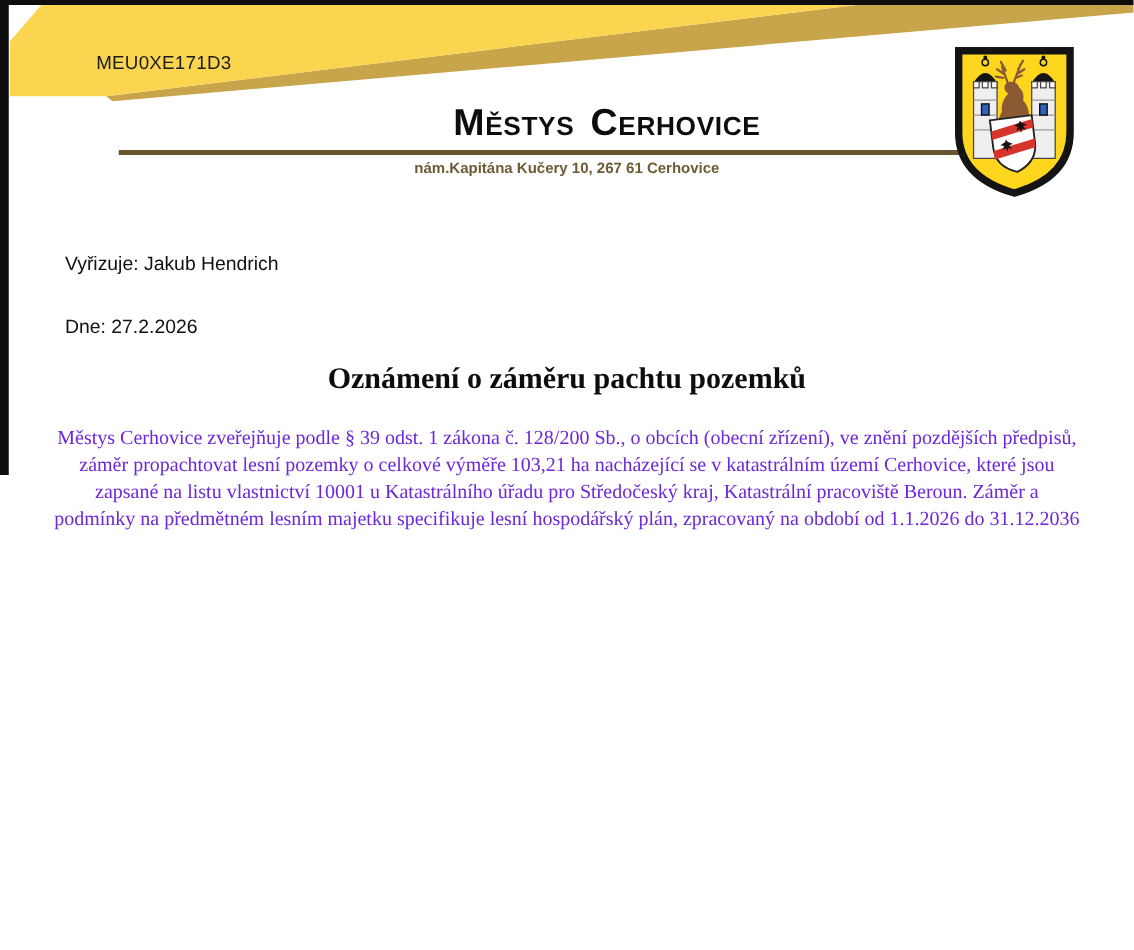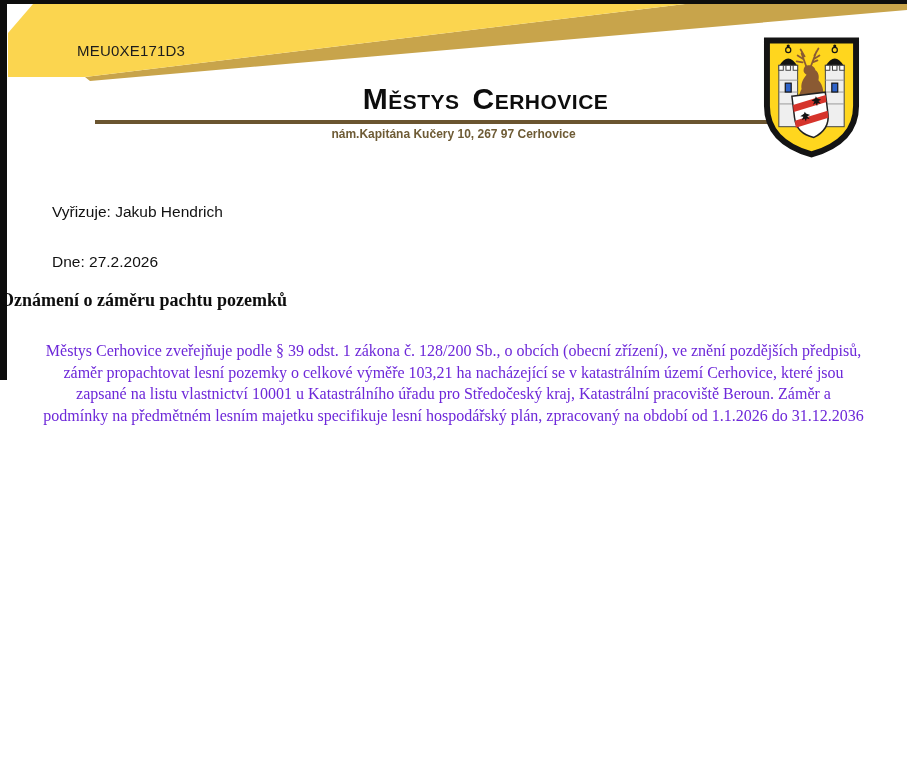--- a/index.html
+++ b/index.html
@@ -25,22 +25,22 @@
   }
   .header-address{
     position:absolute;left:0;top:127px;width:907px;text-align:center;
     font-size:12px;font-weight:700;color:#6e5b35;
   }
   .coat-of-arms{position:absolute;left:762px;top:36px;width:99px;height:122px;}
   .meta-line{position:absolute;left:52px;font-size:15.5px;color:#111;}
   .meta-handler{top:203px;}
   .meta-date{top:253px;}
   .notice-title{
-    position:absolute;left:0;top:290px;width:907px;text-align:left;
-    font-family:"Liberation Serif",serif;font-weight:700;font-size:18px;color:#0d0d0d;
+    position:absolute;left:0;top:290px;width:907px;text-align:center;
+    font-family:"Liberation Serif",serif;font-weight:700;font-size:24px;color:#0d0d0d;
   }
   .notice-body{
     position:absolute;left:43px;top:340px;width:821px;text-align:center;
     font-family:"Liberation Serif",serif;font-size:16px;line-height:1.35;color:#6d28d9;
   }
   .notice-body p{margin:0 0 25px 0;}
 </style>
 </head>
 <body>
 
@@ -55,21 +55,21 @@
   <rect x="0" y="0" width="7" height="380" fill="#0d0d0d"></rect>
 </svg>
 
 <div class="doc-code">MEU0XE171D3</div>
 
 <div class="header-title">
   <span class="word"><span class="initial">M</span><span class="rest">ĚSTYS</span></span>
   <span class="word"><span class="initial">C</span><span class="rest">ERHOVICE</span></span>
 </div>
 <div class="header-rule"></div>
-<div class="header-address">nám.Kapitána Kučery 10, 267 97 Cerhovice</div>
+<div class="header-address">nám.Kapitána Kučery 10, 267 61 Cerhovice</div>
 
 <svg class="coat-of-arms" viewBox="0 0 100 122" aria-hidden="true">
 
   <path d="M5,4 L95,4 L95,70 Q95,106 50,119 Q5,106 5,70 Z" fill="#FFD61E" stroke="#141414" stroke-width="6"></path>
 
   <g>
     <path d="M17,30 Q26.5,14 36,30 Z" fill="#141414"></path>
     <circle cx="26.5" cy="13.5" r="2.6" fill="#FFD61E" stroke="#141414" stroke-width="1.2"></circle>
     <circle cx="26.5" cy="9.5" r="1.6" fill="#141414"></circle>
     <rect x="17" y="29" width="19" height="62" fill="#efefef" stroke="#444" stroke-width="1"></rect>

